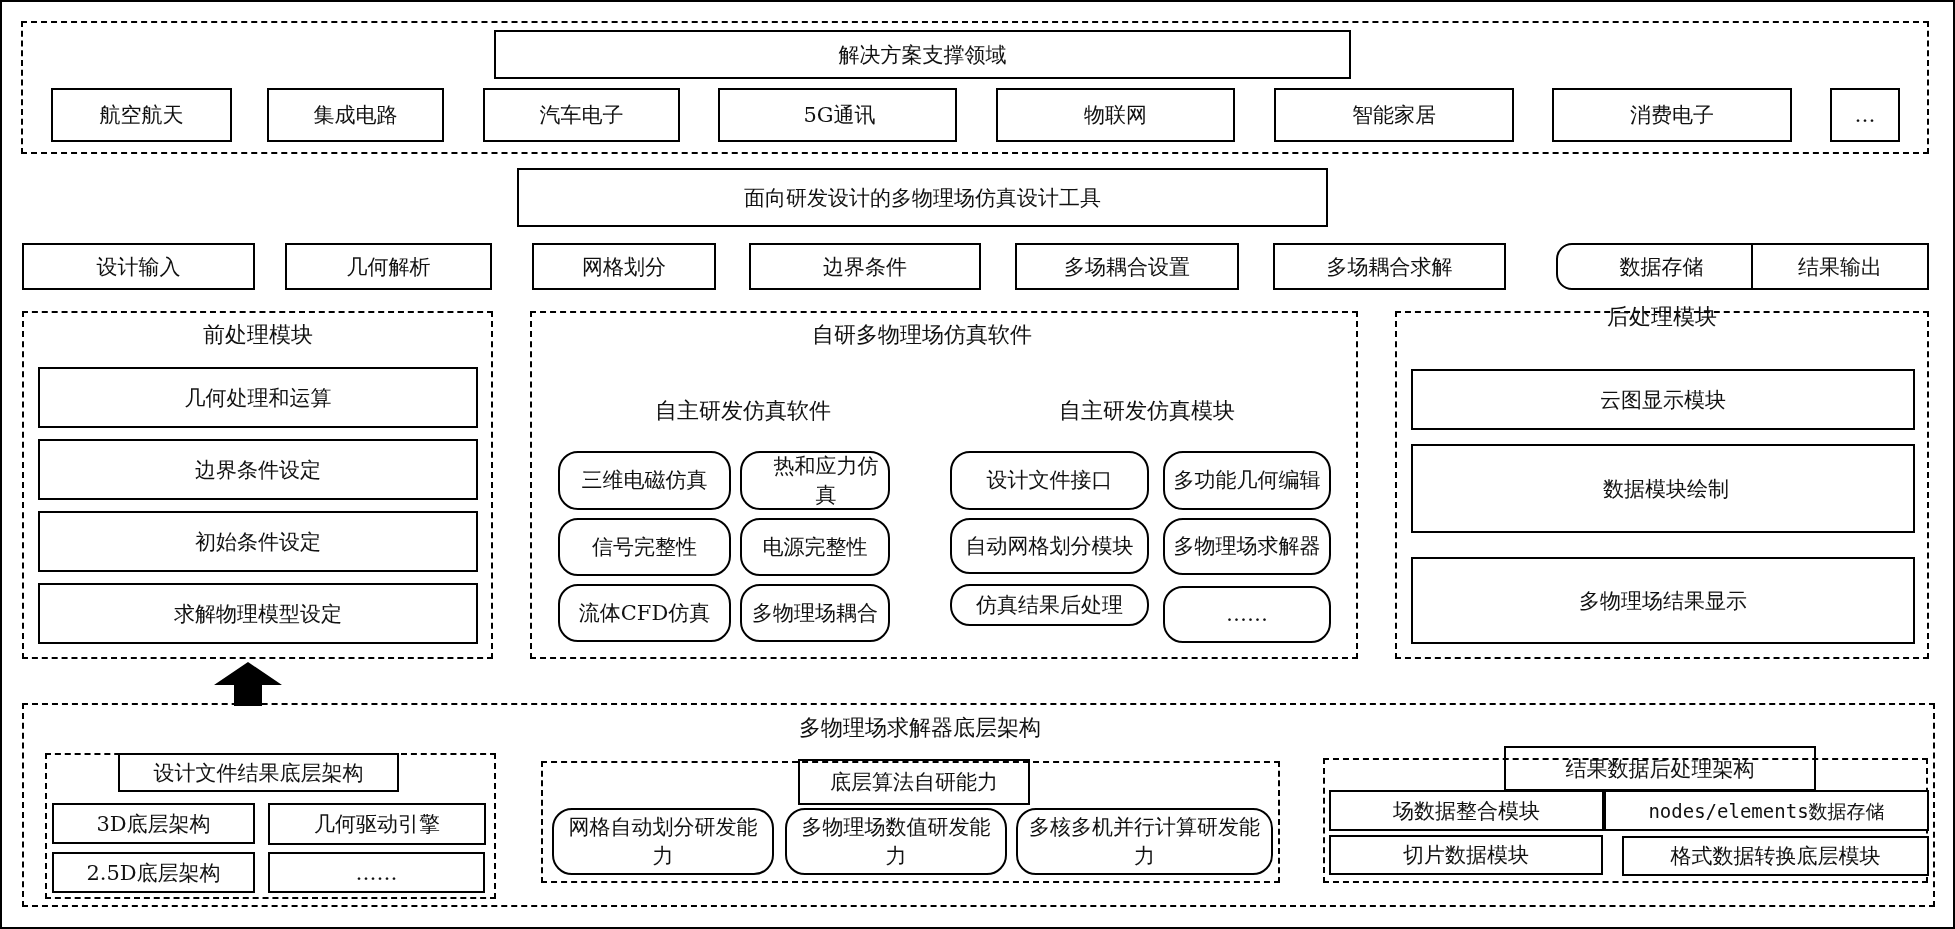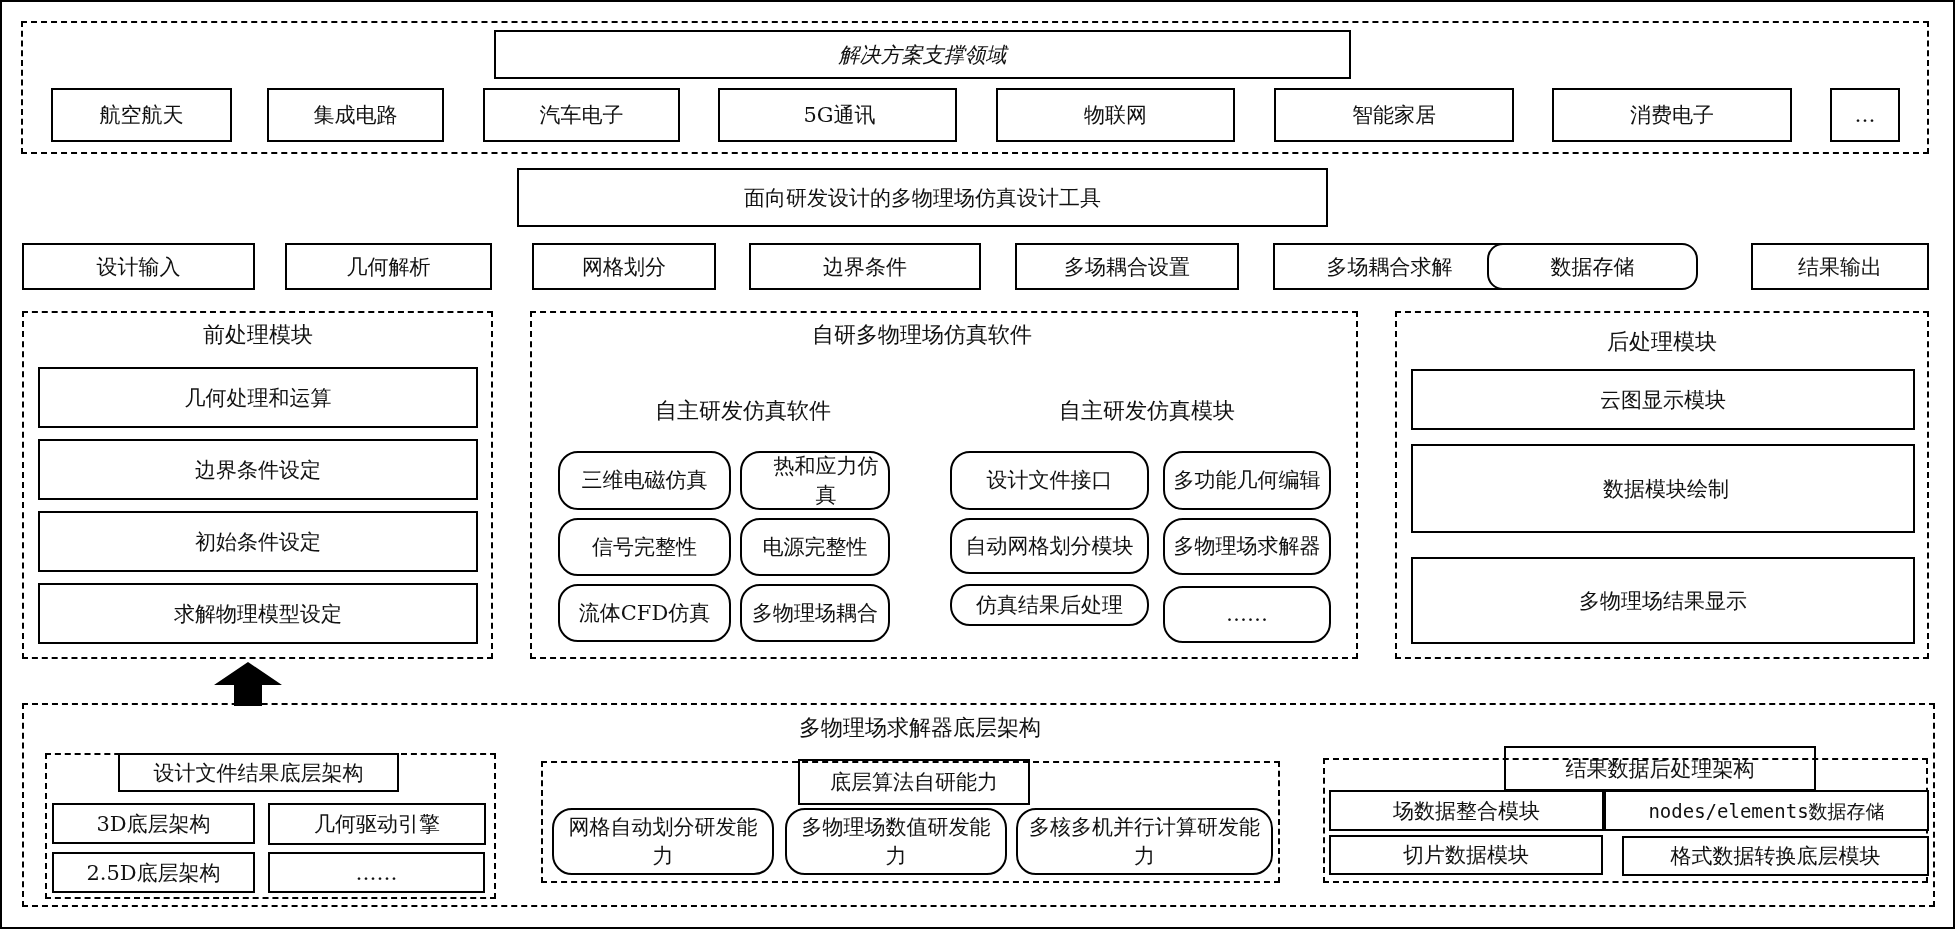--- a/index.html
+++ b/index.html
@@ -16,21 +16,21 @@
   .wrap2 { font-size: 21px; line-height: 29px; border-radius: 20px; }
   .mono { font-family: "DejaVu Sans Mono", "Liberation Mono", monospace; font-size: 19px; }
   .arrow { position: absolute; left: 212px; top: 662px; width: 72px; height: 44px; }
 </style>
 </head>
 <body>
 
 <div class="frame"></div>
 
 <div class="dash" style="left:21px;top:21px;width:1908px;height:133px;"></div>
-<div class="box" style="left:494px;top:30px;width:857px;height:49px;font-style:italic;">
+<div class="box" style="left:494px;top:30px;width:857px;height:49px;">
     <span>解决方案支撑领域</span>
   </div>
 <div class="box" style="left:51px;top:88px;width:181px;height:54px;">
     <span>航空航天</span>
   </div>
 <div class="box" style="left:267px;top:88px;width:177px;height:54px;">
     <span>集成电路</span>
   </div>
 <div class="box" style="left:483px;top:88px;width:197px;height:54px;">
     <span>汽车电子</span>
@@ -65,21 +65,21 @@
   </div>
 <div class="box" style="left:749px;top:243px;width:232px;height:47px;">
     <span>边界条件</span>
   </div>
 <div class="box" style="left:1015px;top:243px;width:224px;height:47px;">
     <span>多场耦合设置</span>
   </div>
 <div class="box" style="left:1273px;top:243px;width:233px;height:47px;">
     <span>多场耦合求解</span>
   </div>
-<div class="box" style="left:1487px;top:243px;width:211px;height:47px;border-radius:16px;">
+<div class="box" style="left:1556px;top:243px;width:211px;height:47px;border-radius:16px;">
     <span>数据存储</span>
   </div>
 <div class="box" style="left:1751px;top:243px;width:178px;height:47px;">
     <span>结果输出</span>
   </div>
 
 <div class="dash" style="left:22px;top:311px;width:471px;height:348px;"></div>
 <div class="heading" style="left:258px;top:335px;">前处理模块</div>
 <div class="box" style="left:38px;top:367px;width:440px;height:61px;">
     <span>几何处理和运算</span>
@@ -131,21 +131,21 @@
     <span>多物理场求解器</span>
   </div>
 <div class="box wrap2" style="left:950px;top:584px;width:199px;height:42px;">
     <span>仿真结果后处理</span>
   </div>
 <div class="box wrap2" style="left:1163px;top:586px;width:168px;height:57px;">
     <span>……</span>
   </div>
 
 <div class="dash" style="left:1395px;top:311px;width:534px;height:348px;"></div>
-<div class="heading" style="left:1662px;top:342px;text-align:center;">后处理模块</div>
+<div class="heading" style="left:1662px;top:317px;text-align:center;">后处理模块</div>
 <div class="box" style="left:1411px;top:369px;width:504px;height:61px;">
     <span>云图显示模块</span>
   </div>
 <div class="box" style="left:1411px;top:444px;width:504px;height:89px;padding-left:12px;">
     <span>数据模块绘制</span>
   </div>
 <div class="box" style="left:1411px;top:557px;width:504px;height:87px;">
     <span>多物理场结果显示</span>
   </div>
 

